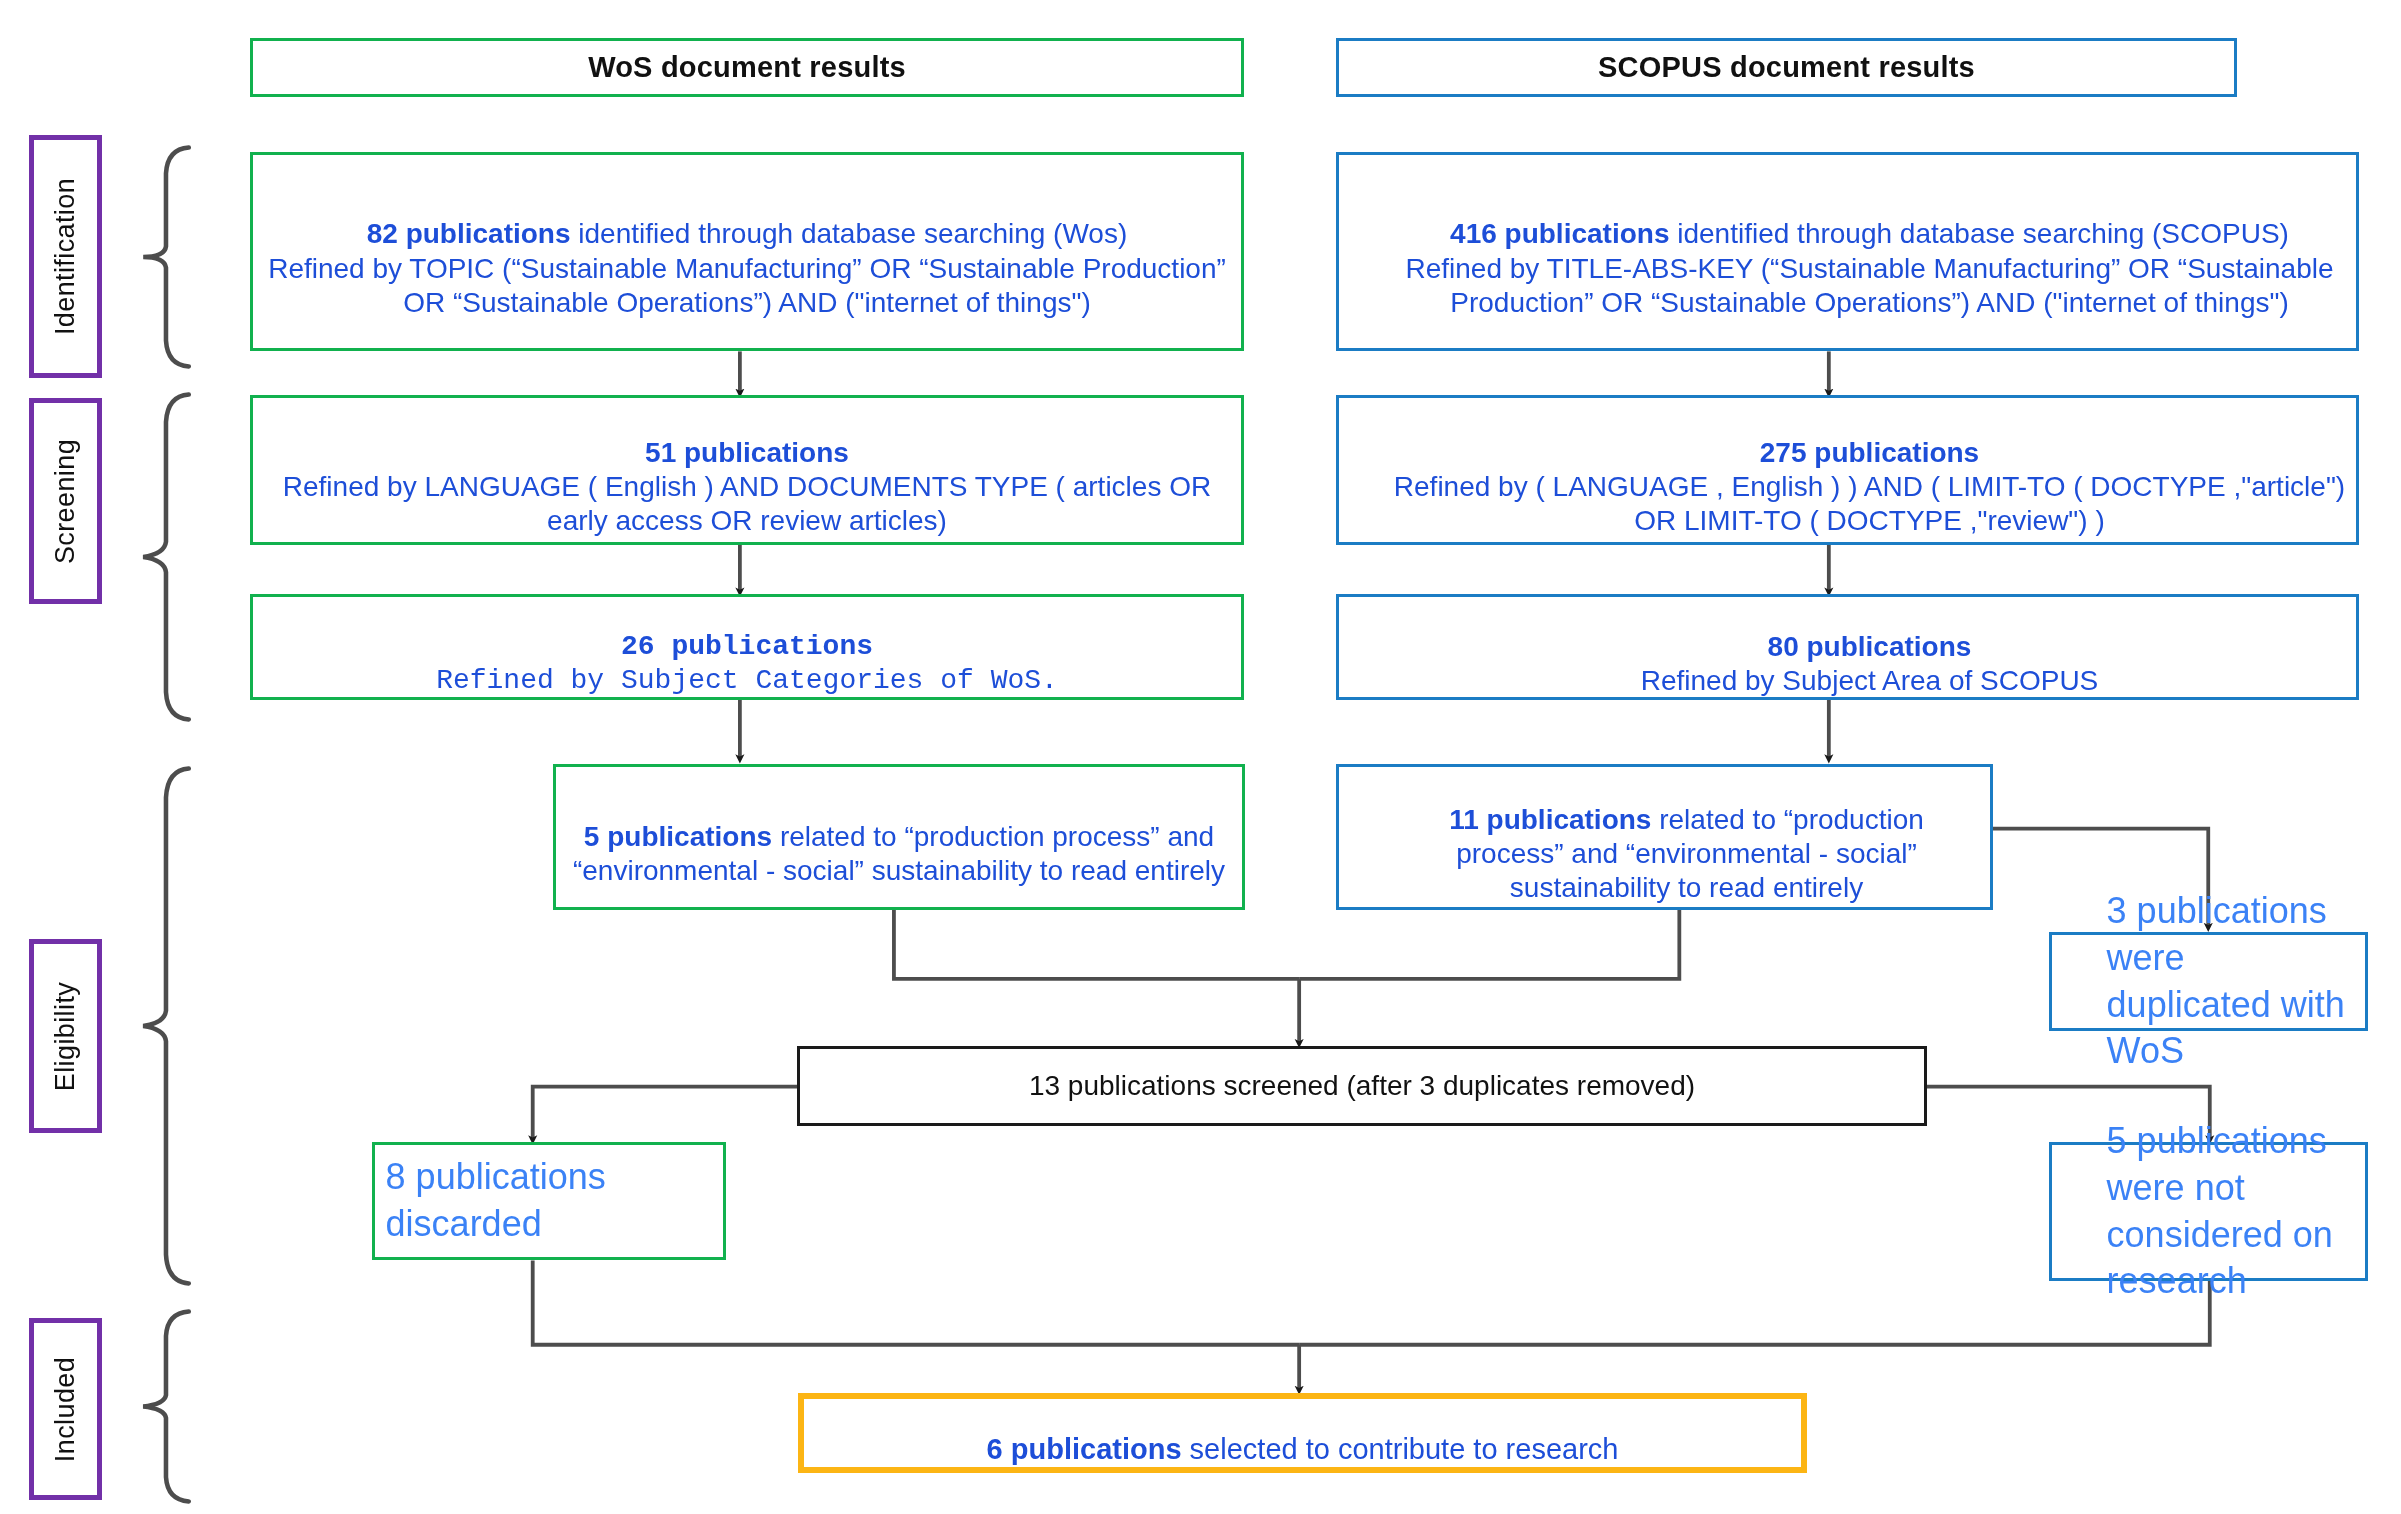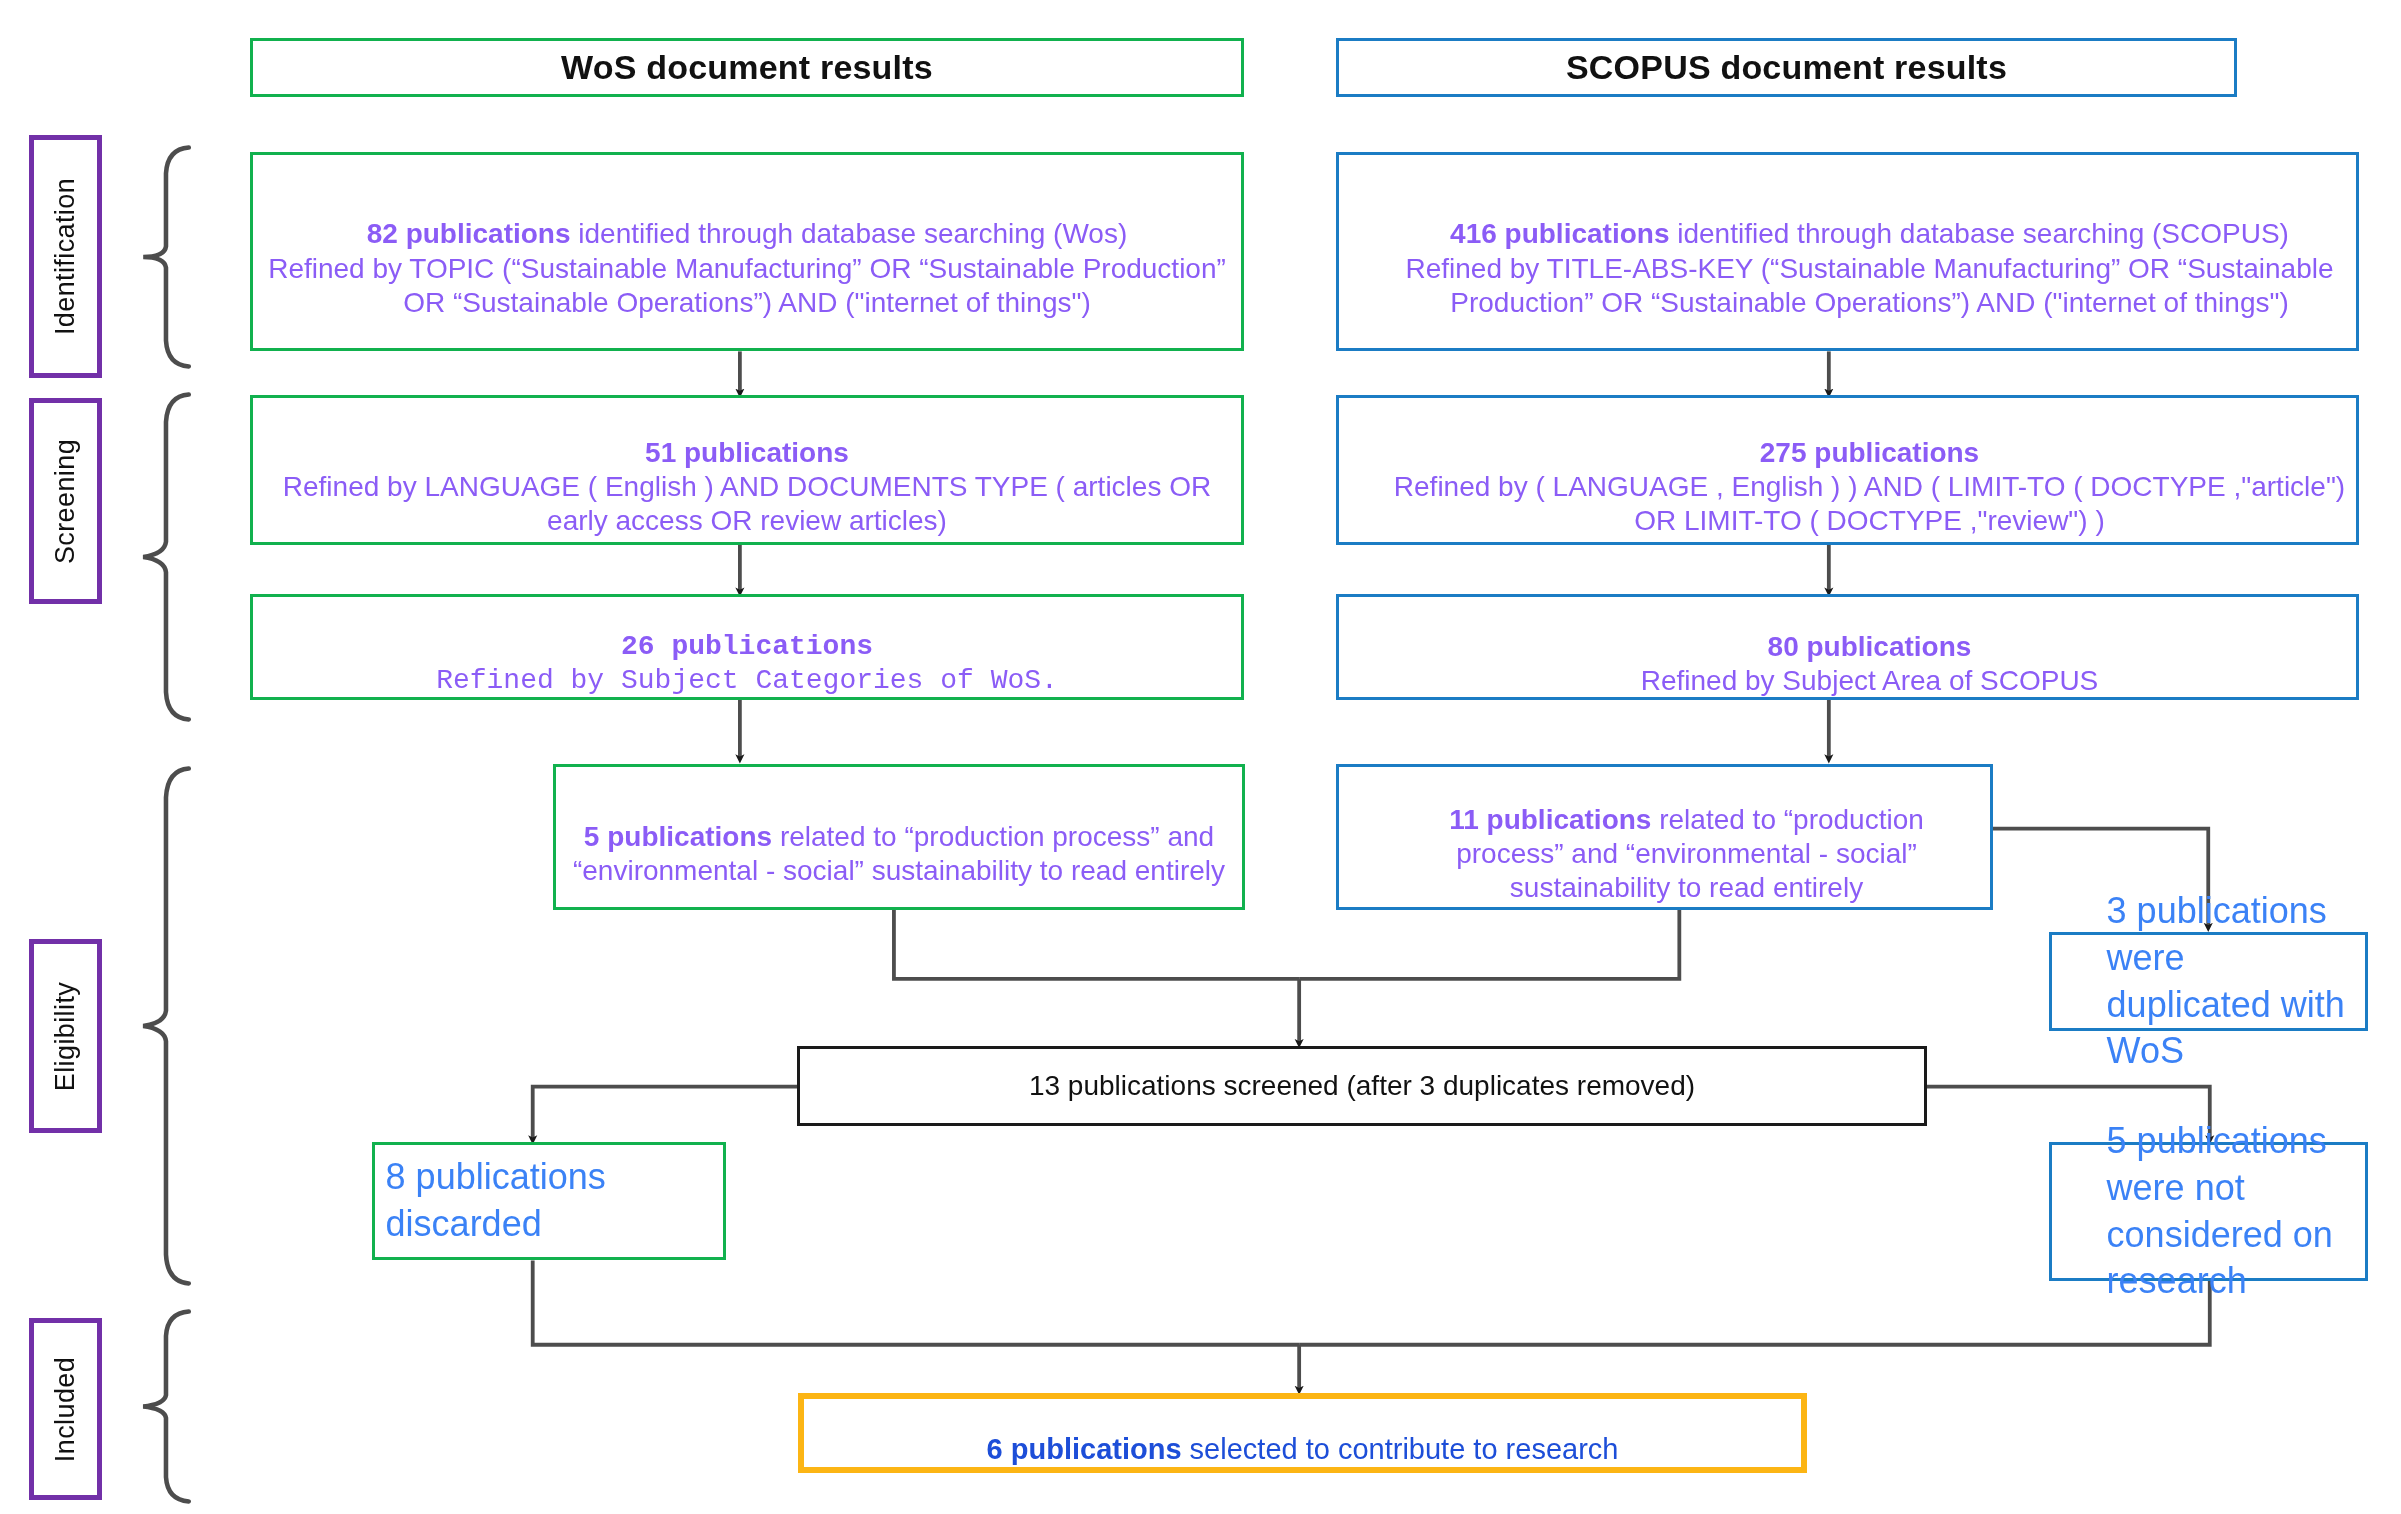--- a/index.html
+++ b/index.html
@@ -36,30 +36,30 @@
     white-space: pre-line;
   }
   .green  { border: 3.8px solid #11b14e; }
   .blue   { border: 3.8px solid #1b7cc4; }
   .orange { border: 6.8px solid #fcb514; }
   .black  { border: 3.8px solid #1a1a1a; }
   .thinblue  { border: 3px solid #1b7cc4; padding-left: 44px; }
   .thingreen { border: 3px solid #11b14e; }
 
   .hdr {
-    font-size: 34px;
+    font-size: 29px;
     font-weight: bold;
     letter-spacing: 0.2px;
     color: #111;
     text-align: center;
   }
   .body-txt {
     font-size: 28px;
     line-height: 1.22;
-    color: #8b5cf6;
+    color: #1d4ed8;
   }
   .body-txt b { font-weight: bold; }
   .side-txt {
     font-size: 36px;
     line-height: 1.30;
     color: #3b82f6;
     text-align: left;
     padding-left: 13.7px;
   }
   .screened-txt {

